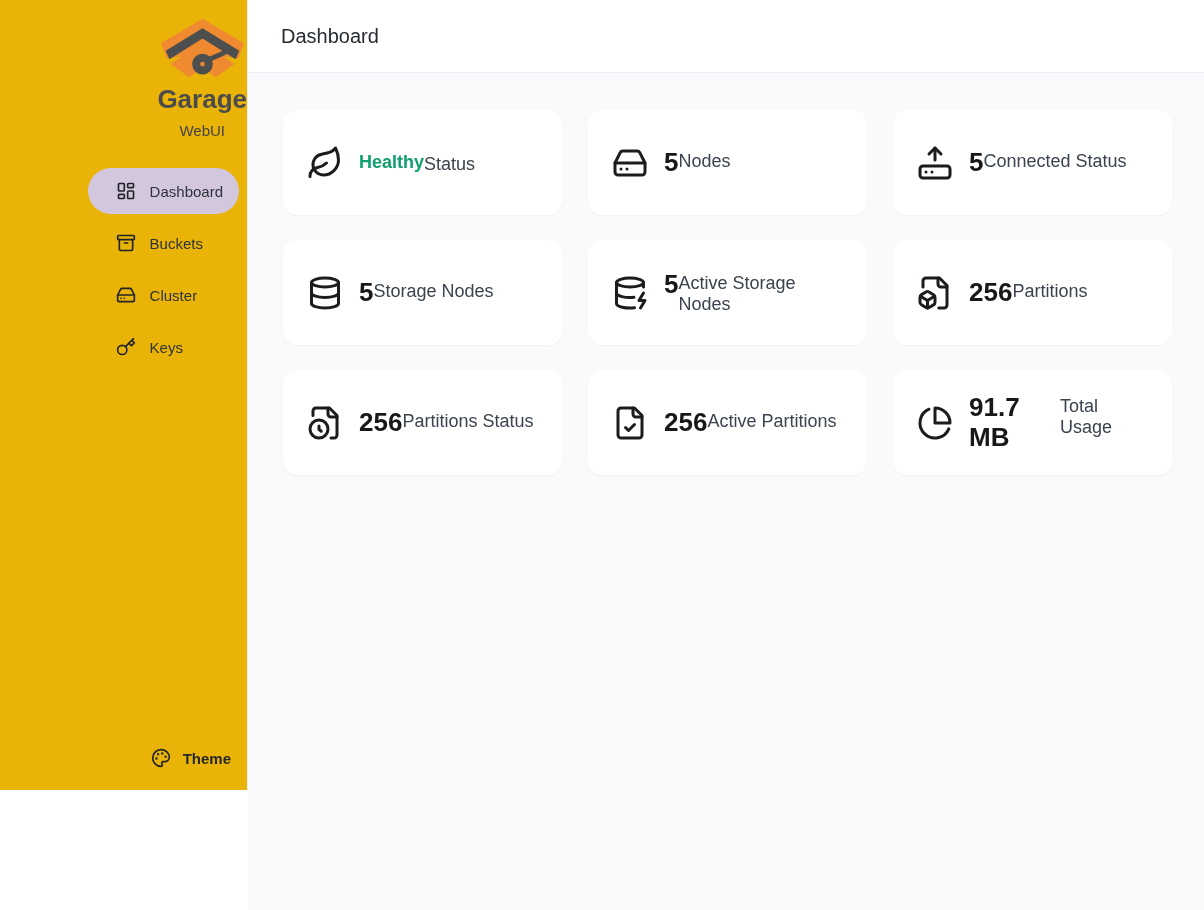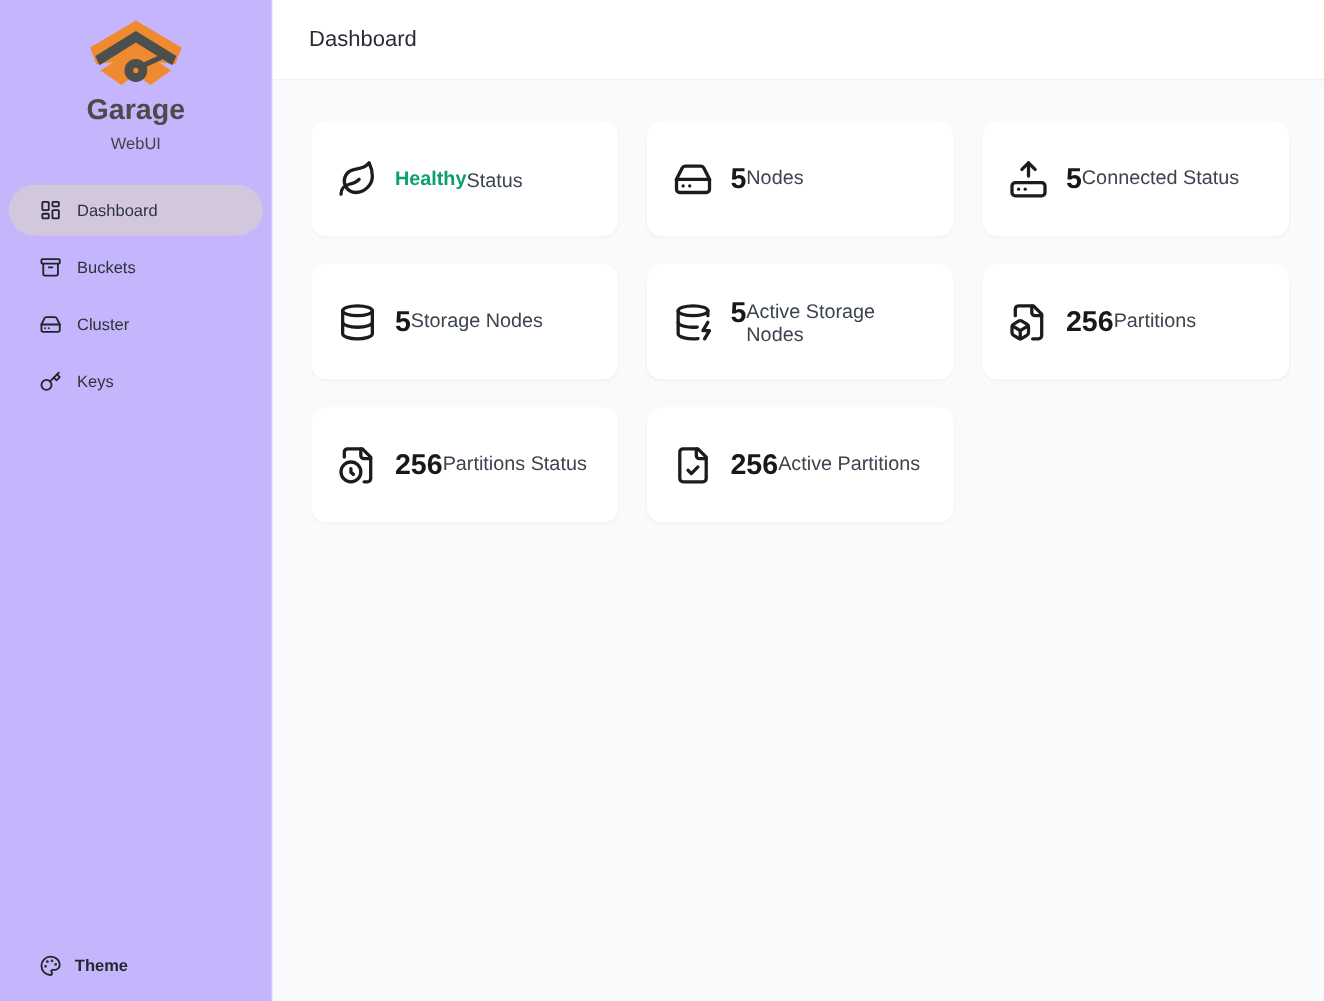--- a/index.html
+++ b/index.html
@@ -7,24 +7,24 @@
   body {
     font-family: "Liberation Sans", "DejaVu Sans", sans-serif;
     display: flex;
     background: #ffffff;
     color: #1f2328;
     overflow: hidden;
   }
 
   
   .sidebar {
-    width: 248px; min-width: 248px; height: 910px;
-    background: #c4b5fd;
+    width: 248px; min-width: 248px; height: 790px;
+    background: #eab308;
     border-right: 1px solid #e9ebee;
-    display: flex; flex-direction: column;
+    display: flex; flex-direction: column; align-items: flex-end;
   }
   .logo-block { padding-top: 16px; text-align: center; }
   .logo-svg { width: 85px; height: 64px; display: block; margin: 0 auto; }
   .logo-orange { fill: var(--brand-orange); }
   .logo-dark { fill: var(--brand-dark); }
   .logo-dark-stroke { stroke: var(--brand-dark); stroke-width: 5; stroke-linecap: round; fill: none; }
   .logo-title { font-size: 26px; font-weight: 700; color: #4b4b4b; margin-top: 4px; }
   .logo-subtitle { font-size: 15px; font-weight: 400; color: #444444; margin-top: 7px; }
 
   .nav { margin-top: 29px; padding: 0 8px; display: flex; flex-direction: column; gap: 6px; }
@@ -248,15 +248,25 @@
         <path d="M15 2H6a2 2 0 0 0-2 2v16a2 2 0 0 0 2 2h12a2 2 0 0 0 2-2V7Z"></path>
         <path d="M14 2v4a2 2 0 0 0 2 2h4"></path>
           <path d="m9 15 2 2 4-4"></path>
       </svg>
       <div class="card-text">
         <span class="card-value">256</span>
         <span class="card-label">Active Partitions</span>
       </div>
     </div>
 
+    <div class="card">
+      <svg class="icon lucide" viewBox="0 0 24 24">
+        <path d="M21.21 15.89A10 10 0 1 1 8 2.83"></path>
+          <path d="M22 12A10 10 0 0 0 12 2v10z"></path>
+      </svg>
+      <div class="card-text">
+        <span class="card-value">91.7 MB</span>
+        <span class="card-label">Total Usage</span>
+      </div>
+    </div>
 
   </section>
 </main>
 
 </body></html>

